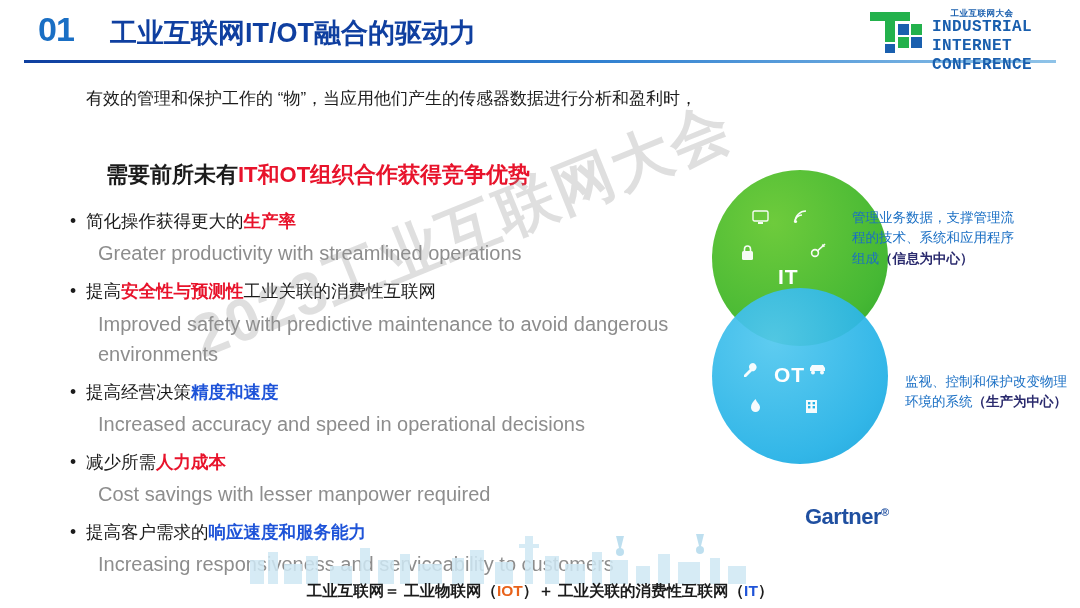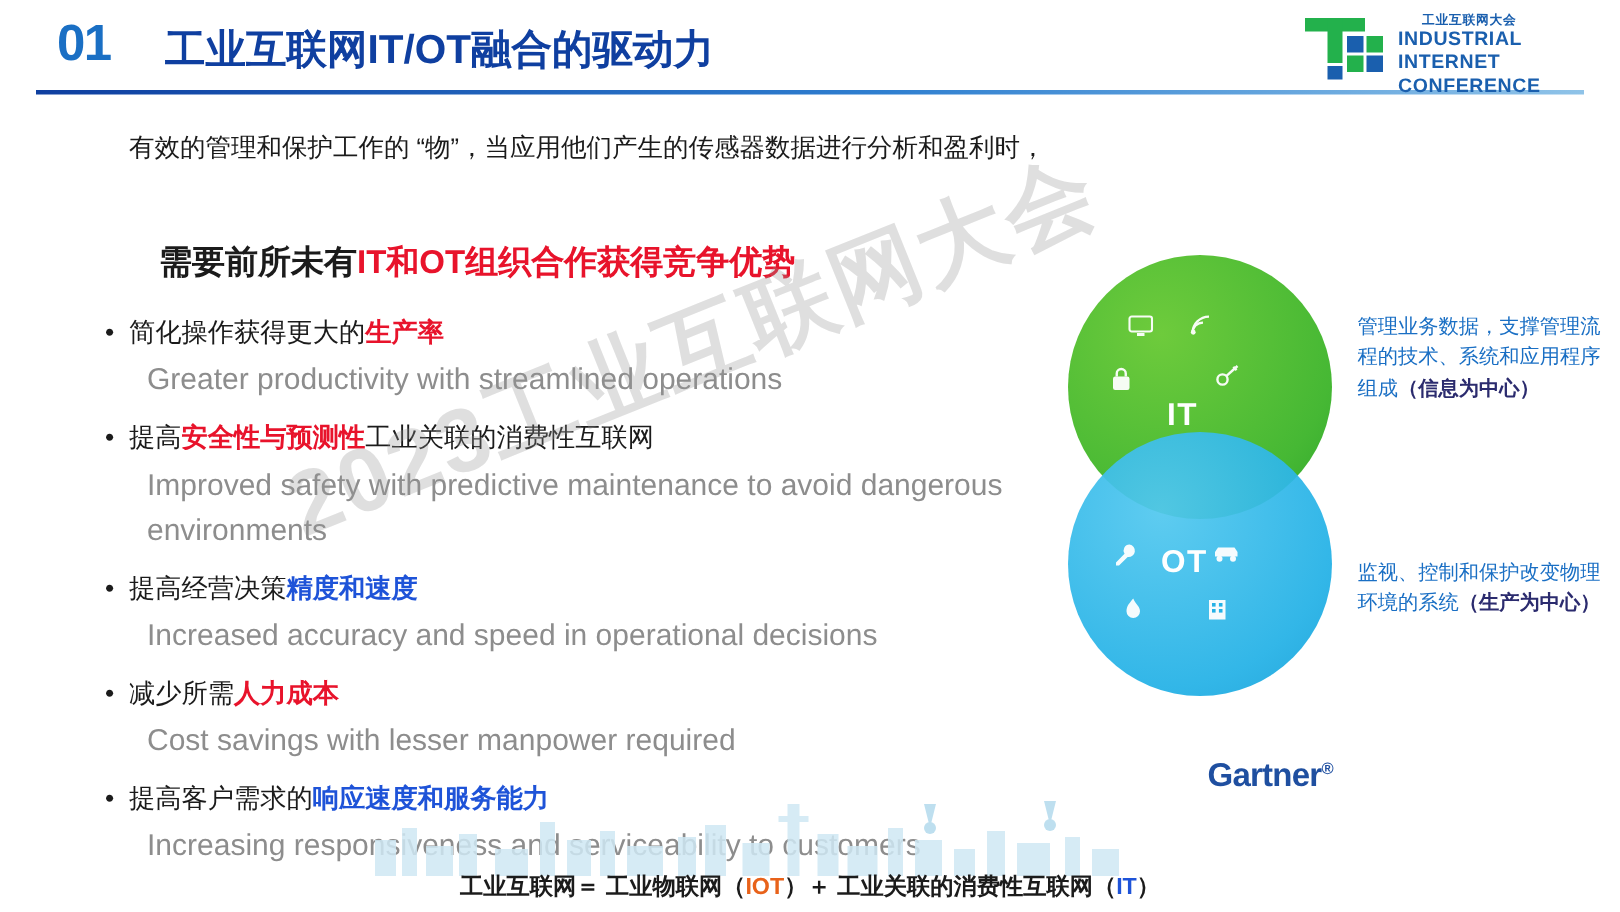--- a/index.html
+++ b/index.html
@@ -12,21 +12,21 @@
   .hdr{position:absolute;left:0;top:0;width:1052px;height:66px;}
   .hdr-num{position:absolute;left:38px;top:10px;font-size:34px;font-weight:bold;color:#1a6fc4;letter-spacing:-1px;}
   .hdr-title{position:absolute;left:110px;top:15px;font-size:27px;font-weight:bold;color:#0f3fa0;letter-spacing:0px;}
   .hdr-rule{position:absolute;left:24px;top:60px;width:1032px;height:3px;
             background:linear-gradient(90deg,#0f3fa0 0%,#2f7fd0 55%,#8fc3e8 100%);}
   
   .logo{position:absolute;right:24px;top:8px;width:160px;height:50px;}
   .logo-mark{position:absolute;left:0px;top:2px;width:58px;height:46px;}
   .logo-txt{position:absolute;left:64px;top:0px;line-height:1.18;}
   .logo-txt .cn{font-size:8.5px;color:#1a5fae;font-weight:bold;letter-spacing:0.5px;text-align:center;}
-  .logo-txt .en{font-size:13px;color:#1a5fae;font-weight:bold;letter-spacing:0.4px;}
+  .logo-txt .en{font-size:16px;color:#1a5fae;font-weight:bold;letter-spacing:0.4px;font-family:Liberation Mono, monospace;}
   
   .intro{position:absolute;left:86px;top:86px;width:660px;font-size:17px;color:#1b1b1b;line-height:1.55;}
   .redline{position:absolute;left:106px;top:160px;font-size:22px;color:#1b1b1b;font-weight:bold;}
   .redline .red{color:#e8132b;}
   .bullets{position:absolute;left:70px;top:208px;width:640px;}
   .b-row{margin-bottom:4px;}
   .b-cn{font-size:17.5px;color:#1b1b1b;line-height:1.5;}
   .b-cn .dot{display:inline-block;width:16px;color:#1b1b1b;}
   .b-cn .hl{font-weight:bold;text-align:right;}
   .r{color:#e8132b;}
@@ -43,21 +43,21 @@
       background:radial-gradient(circle at 35% 30%,#6ecb3c,#46b834 70%,#2fa62b 100%);}
   .circle-ot{position:absolute;left:12px;top:118px;width:176px;height:176px;border-radius:50%;
       background:radial-gradient(circle at 35% 30%,#52c8ef,#23b1e6 70%,#139fd8 100%);
       opacity:0.93;}
   .venn-lbl{position:absolute;color:#fff;font-size:21px;font-weight:bold;letter-spacing:1px;}
   .it-lbl{left:78px;top:95px;}
   .ot-lbl{left:74px;top:193px;}
   .vicon{position:absolute;color:#fff;font-size:15px;opacity:.95;}
   
   .cap{position:absolute;font-size:13.5px;line-height:1.5;color:#1a6fc4;}
-  .cap-it{left:905px;top:208px;width:165px;}
+  .cap-it{left:852px;top:208px;width:165px;}
   .cap-ot{left:905px;top:372px;width:165px;}
   .cap .dark{color:#2b2b6e;font-weight:bold;}
   .gartner{position:absolute;left:805px;top:492px;font-size:22px;font-weight:bold;color:#1f4fa0;letter-spacing:-.5px;margin-top:12px;}
   .gartner .reg{font-size:11px;vertical-align:super;}
   
   .footer-band{position:absolute;left:0;bottom:0;width:920px;height:78px;overflow:hidden;padding-left:44px;}
   .footer-txt{position:absolute;left:0;bottom:6px;width:1080px;text-align:center;
       font-size:15.5px;font-weight:bold;color:#1b1b1b;}
   .footer-txt .or{color:#e8621a;}
   .footer-txt .bl{color:#1e53d8;}

